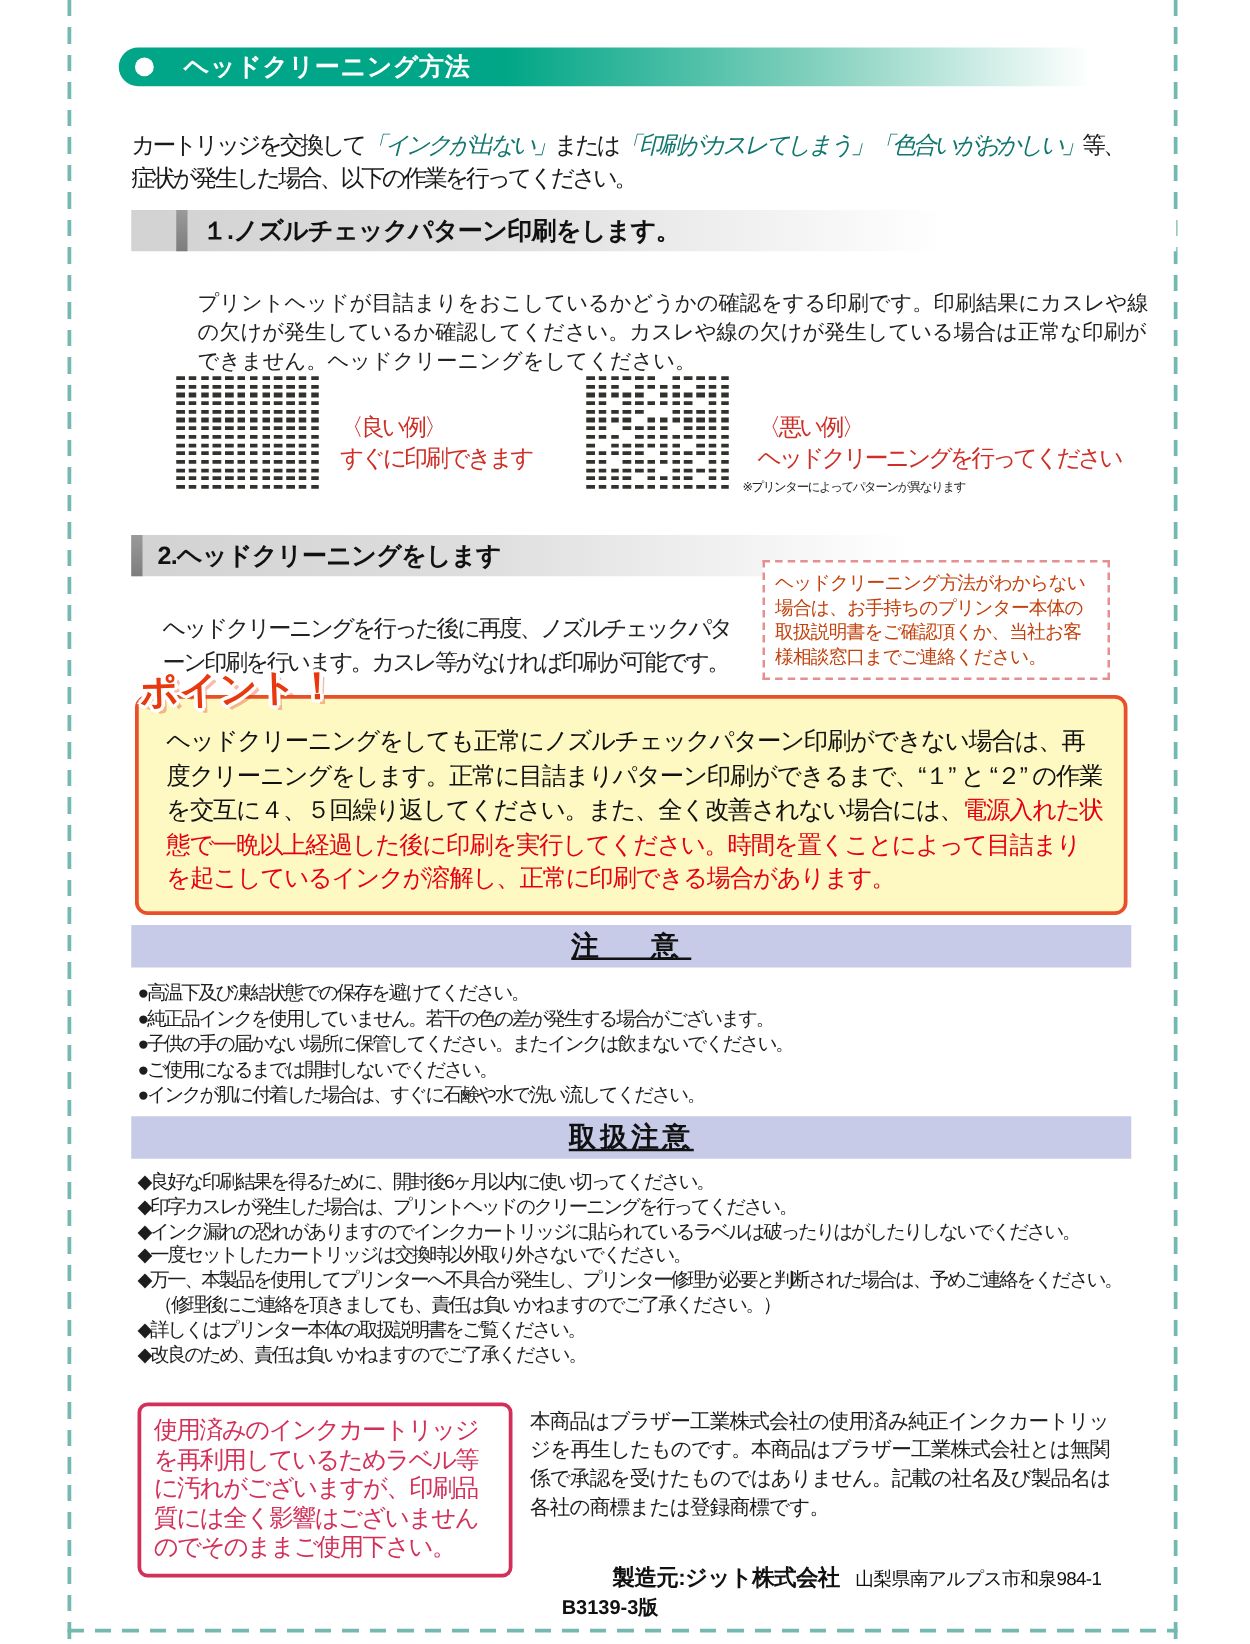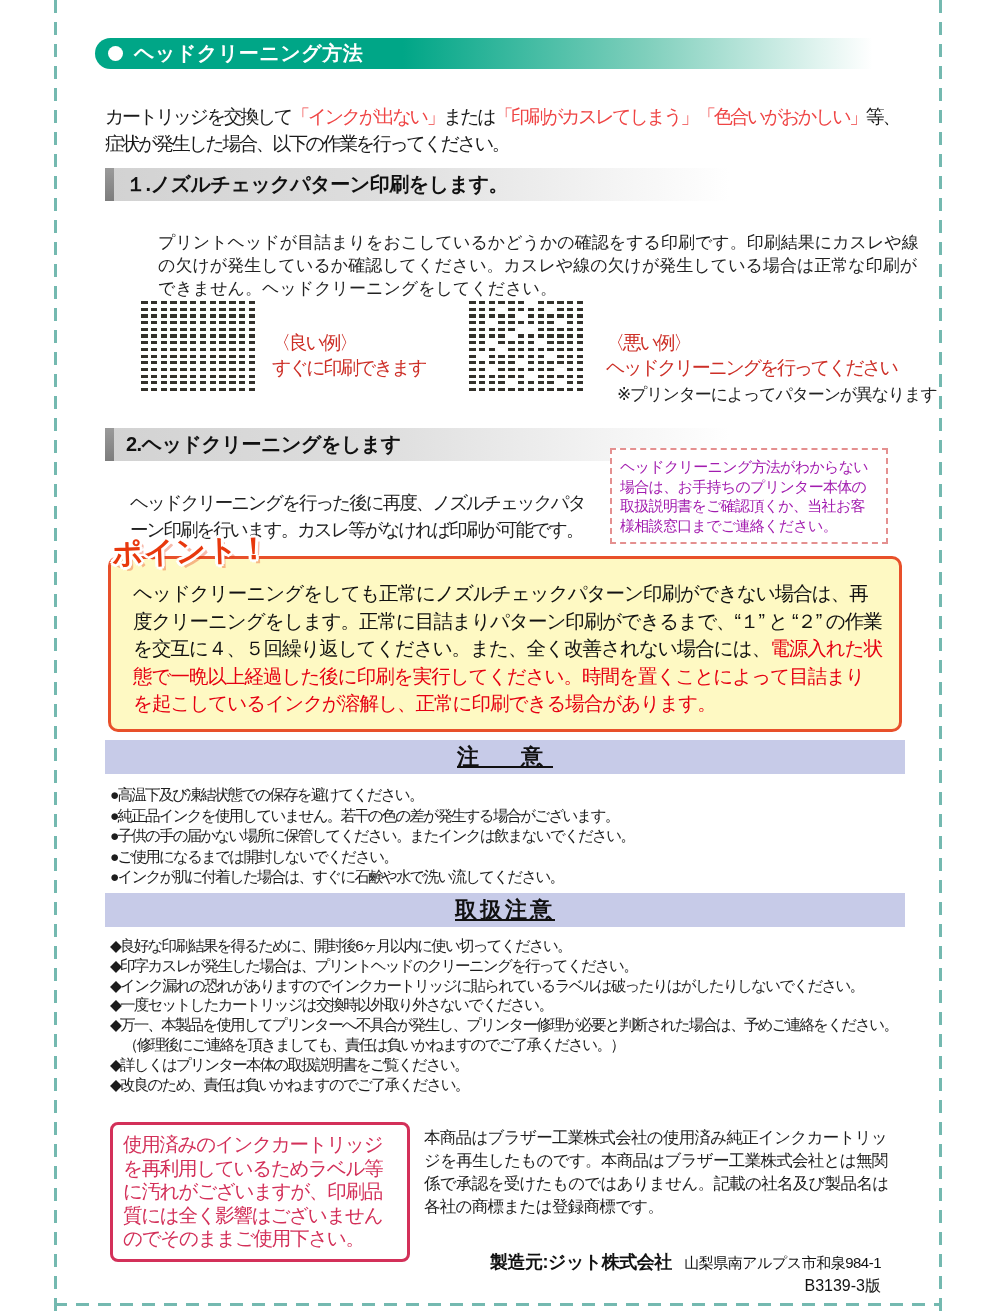--- a/index.html
+++ b/index.html
@@ -9,46 +9,46 @@
   .dash-v{position:absolute;top:0;width:3px;height:1315px;
           background:repeating-linear-gradient(to bottom,#74b9b0 0 13px,transparent 13px 22px);}
   .dash-v.left{left:54px;} .dash-v.right{left:939px;}
   .dash-h{position:absolute;left:54px;top:1303px;width:888px;height:3px;
           background:repeating-linear-gradient(to right,#74b9b0 0 13px,transparent 13px 22px);}
   
   .head-bar{position:absolute;left:95px;top:38px;width:810px;height:31px;
             border-radius:16px 0 0 16px;display:flex;align-items:center;
             background:linear-gradient(90deg,#00a687 0%,#00a687 38%,#7fcfbc 68%,#ffffff 96%);}
   .head-bullet{width:15px;height:15px;border-radius:50%;background:#fff;margin-left:13px;flex:0 0 auto;}
-  .head-title{color:#fff;font-weight:bold;font-size:20px;margin-left:11px;letter-spacing:.5px;}
+  .head-title{color:#fff;font-weight:bold;font-size:20px;margin-left:24px;letter-spacing:.5px;}
   
   .intro{position:absolute;left:105px;top:84px;width:798px;font-size:19px;line-height:27px;
          letter-spacing:-2.4px;color:#1a1a1a;}
-  .intro .magenta{color:#ef4444;}
+  .intro .magenta{color:#0f766e;font-style:italic;}
   
   .sec-head{position:absolute;left:105px;width:800px;height:33px;display:flex;align-items:center;
             background:linear-gradient(90deg,#d2d2d2 0%,#dedede 35%,#ffffff 78%);}
   .sec-bar{width:9px;height:33px;background:linear-gradient(180deg,#9a9a9a,#7d7d7d);margin-right:12px;flex:0 0 auto;}
   .sec-title{font-size:20px;font-weight:bold;color:#111;letter-spacing:-.5px;}
-  #sec1-head{top:168px;} #sec2-head{top:428px;}
+  #sec1-head{top:168px;padding-left:36px;} #sec2-head{top:428px;}
   .sec1-body{position:absolute;left:130px;top:214px;width:772px;font-size:17px;line-height:23px;color:#222;margin-left:28px;}
   .sec2-body{position:absolute;left:130px;top:470px;width:466px;font-size:18.5px;line-height:27px;
              letter-spacing:-2px;color:#222;}
   
   .pattern{position:absolute;display:grid;grid-template-columns:repeat(12,6.5px);
            column-gap:3.3px;row-gap:3.5px;}
   #pattern-good{left:141px;top:301px;} #pattern-bad{left:469px;top:301px;}
   .dash{width:6.5px;height:3.2px;background:#33312c;display:block;}
   .dash.gone{background:transparent;}
   .example-label{position:absolute;color:#cd2f27;font-size:19px;line-height:25px;letter-spacing:-2.3px;}
   #good-label{left:272px;top:330px;} #bad-label{left:606px;top:330px;}
-  .pattern-note{position:absolute;left:617px;top:383px;font-size:17px;letter-spacing:-1.2px;color:#222;}
+  .pattern-note{position:absolute;left:594px;top:383px;font-size:10px;letter-spacing:-1.2px;color:#222;}
   
   .side-note{position:absolute;left:610px;top:448px;width:278px;box-sizing:border-box;
-             border:2px dashed #e49090;color:#a21caf;font-size:15px;line-height:19.5px;
+             border:2px dashed #e49090;color:#c2410c;font-size:15px;line-height:19.5px;
              letter-spacing:-.7px;padding:7px 8px;background:#fff;}
   
   .point-title{position:absolute;left:112px;top:531px;z-index:2;font-size:30px;font-weight:bold;
                color:#e8380d;letter-spacing:1px;transform:rotate(-2deg);
                text-shadow:-2px -2px 0 #fff,2px -2px 0 #fff,-2px 2px 0 #fff,2px 2px 0 #fff,
                            0 -3px 0 #fff,0 3px 0 #fff,-3px 0 0 #fff,3px 0 0 #fff,
                            4px 4px 0 rgba(232,56,13,.35);}
   .point-box{position:absolute;left:108px;top:556px;width:794px;height:176px;box-sizing:border-box;
              background:#fef9c3;border:3px solid #e8502a;border-radius:10px;z-index:1;
              padding:21px 16px 0 22px;font-size:19.5px;line-height:27.5px;letter-spacing:-1px;color:#111;}
@@ -64,21 +64,21 @@
   
   .pink-box{position:absolute;left:110px;top:1122px;width:300px;box-sizing:border-box;
             border:3px solid #d33059;border-radius:8px;color:#d33059;font-size:19.5px;
             line-height:23.5px;letter-spacing:-1.3px;padding:8px 10px;}
   .disclaimer{position:absolute;left:424px;top:1126px;width:478px;font-size:16.5px;
               line-height:23px;letter-spacing:-.7px;color:#1d1d1d;}
   
   .maker{position:absolute;left:95px;top:1250px;width:786px;text-align:right;color:#111;}
   .maker-name{font-size:18px;font-weight:bold;letter-spacing:-.5px;}
   .maker-addr{font-size:15px;margin-left:8px;letter-spacing:-.5px;}
-  .edition{position:absolute;left:95px;top:1276px;width:786px;text-align:right;font-size:16px;color:#111;}
+  .edition{position:absolute;left:95px;top:1276px;width:786px;text-align:center;font-size:16px;color:#111;font-weight:bold;}
 </style>
 </head>
 <body>
 
 <div class="page">
 
   <div class="dash-v left"></div>
   <div class="dash-v right"></div>
   <div class="dash-h"></div>
 

